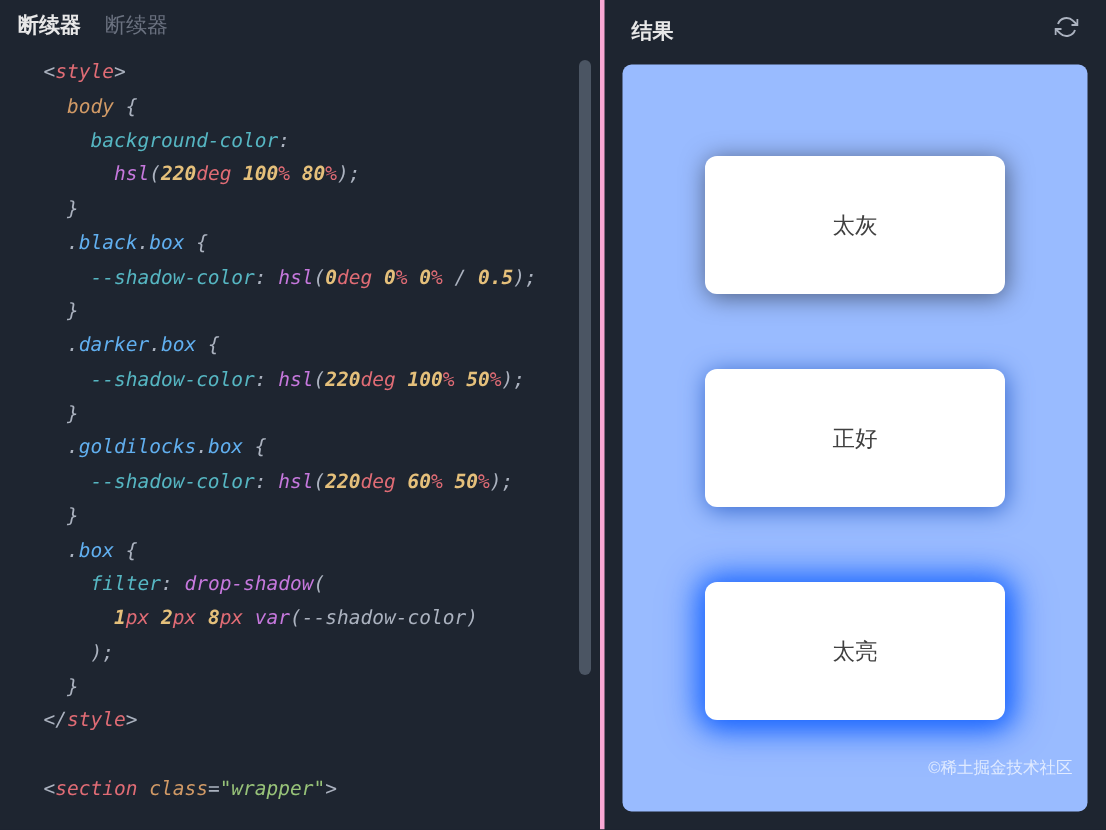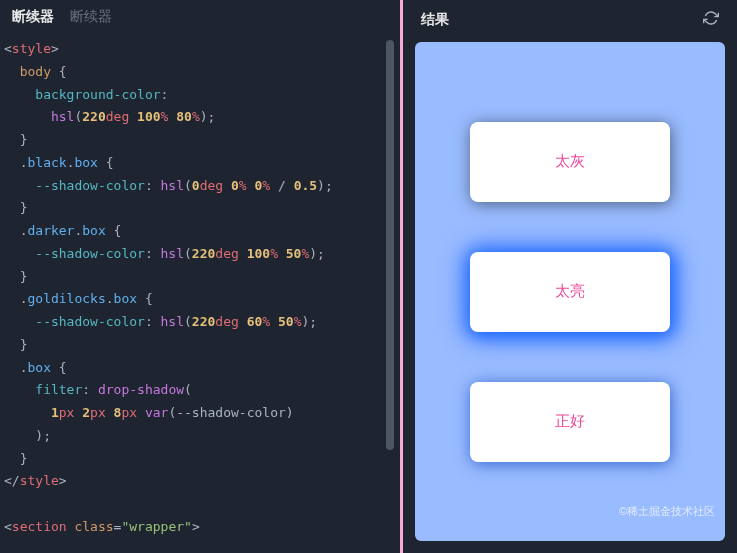--- a/index.html
+++ b/index.html
@@ -28,23 +28,24 @@
   font-size: 14px;
   color: #e8e8e8;
   font-weight: 600;
 }
 .tab.inactive {
   color: #6b7280;
   font-weight: 400;
 }
 .code-area {
   flex: 1;
-  padding: 8px 4px 8px 4px;
+  padding: 8px 4px 8px 29px;
   position: relative;
   overflow: hidden;
+  font-style: italic;
 }
 .code-content {
   font-family: "Consolas", "Monaco", monospace;
   font-size: 13px;
   line-height: 1.75;
   color: #abb2bf;
   white-space: pre;
 }
 .scrollbar {
   position: absolute;
@@ -98,28 +99,28 @@
   border-radius: 6px;
   display: flex;
   flex-direction: column;
   align-items: center;
   justify-content: center;
   gap: 50px;
   position: relative;
 }
 .box {
   width: 200px;
-  height: 80px;
+  height: 92px;
   background: #fff;
   border-radius: 8px;
   display: flex;
   align-items: center;
   justify-content: center;
   font-size: 15px;
-  color: #ec4899;
+  color: #404040;
 }
 .box.black { filter: drop-shadow(1px 2px 8px hsl(0deg 0% 0% / 0.5)); }
 .box.darker { filter: drop-shadow(1px 2px 8px hsl(220deg 100% 50%)); box-shadow: 0 0 20px 4px hsl(220deg 100% 60% / 0.6); }
 .box.goldilocks { filter: drop-shadow(1px 2px 8px hsl(220deg 60% 50%)); }
 .watermark {
   position: absolute;
   right: 10px;
   bottom: 22px;
   font-size: 11px;
   color: rgba(255,255,255,0.7);
@@ -165,17 +166,17 @@
     <span class="result-title">结果</span>
     <span class="refresh-icon">
       <svg width="16" height="16" viewBox="0 0 24 24" fill="none" stroke="currentColor" stroke-width="2">
           <path d="M23 4v6h-6M1 20v-6h6"></path>
           <path d="M3.51 9a9 9 0 0114.85-3.36L23 10M1 14l4.64 4.36A9 9 0 0020.49 15"></path>
         </svg>
     </span>
   </div>
   <div class="preview">
     <div class="box black">太灰</div>
+    <div class="box goldilocks">正好</div>
     <div class="box darker">太亮</div>
-    <div class="box goldilocks">正好</div>
     <div class="watermark">©稀土掘金技术社区</div>
   </div>
 </div>
 
 </body></html>

